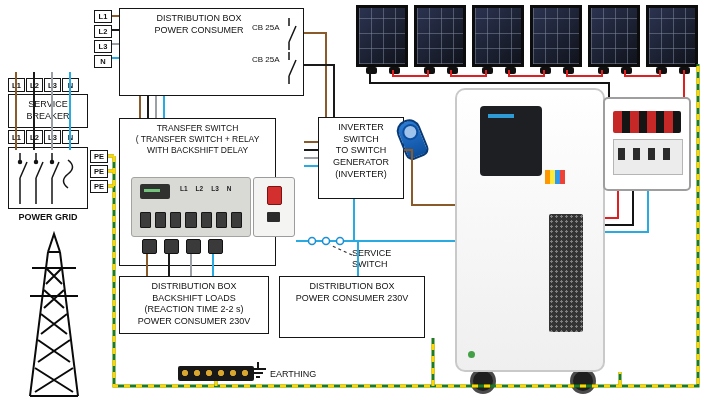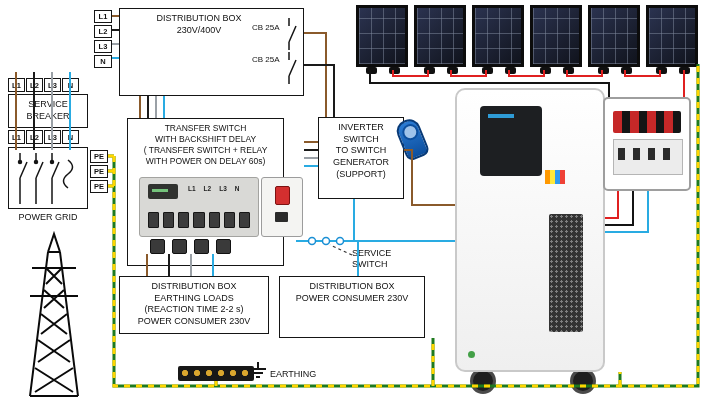--- a/index.html
+++ b/index.html
@@ -107,46 +107,45 @@
       <span>L2</span>
     </div>
   <div class="tag" style="left:44px;top:130px;width:17px;height:14px;">
       <span>L3</span>
     </div>
   <div class="tag" style="left:62px;top:130px;width:17px;height:14px;">
       <span>N</span>
     </div>
 
   <div class="box" style="left:8px;top:147px;width:80px;height:62px;"></div>
-  <div class="plain" style="left:8px;top:212px;width:80px;">POWER GRID</div>
+  <div class="plain" style="left:8px;top:212px;width:80px;font-weight:bold;">POWER GRID</div>
 
   <div class="tag" style="left:90px;top:150px;width:18px;height:13px;">
       <span>PE</span>
     </div>
   <div class="tag" style="left:90px;top:165px;width:18px;height:13px;">
       <span>PE</span>
     </div>
   <div class="tag" style="left:90px;top:180px;width:18px;height:13px;">
       <span>PE</span>
     </div>
 
   <div class="box" style="left:119px;top:8px;width:185px;height:88px;">
     <div style="width:150px;margin-left:4px;">
       <span class="ln">DISTRIBUTION BOX</span>
-      <span class="ln">230V/400V</span>
+      <span class="ln">POWER CONSUMER</span>
     </div>
     <div class="plain" style="left:132px;top:14px;font-size:8px;">CB 25A</div>
     <div class="plain" style="left:132px;top:46px;font-size:8px;">CB 25A</div>
   </div>
 
-  <div class="box" style="left:119px;top:118px;width:157px;height:148px;font-size:8.5px;margin-left:8px;">
+  <div class="box" style="left:119px;top:118px;width:157px;height:148px;font-size:8.5px;">
     <span class="ln">TRANSFER SWITCH</span>
+    <span class="ln">( TRANSFER SWITCH + RELAY</span>
     <span class="ln">WITH BACKSHIFT DELAY</span>
-    <span class="ln">( TRANSFER SWITCH + RELAY</span>
-    <span class="ln">WITH POWER ON DELAY 60s)</span>
     <div class="ats-device">
       <div class="ats-display"></div>
       <div class="ats-lbl">
         <span>L1</span>
           <span>L2</span>
           <span>L3</span>
           <span>N</span>
       </div>
       <div class="ats-terms">
           <i></i>
@@ -163,33 +162,33 @@
     <div class="clamp" style="left:44px;top:120px;"></div>
     <div class="clamp" style="left:66px;top:120px;"></div>
     <div class="clamp" style="left:88px;top:120px;"></div>
   </div>
 
   <div class="box" style="left:318px;top:117px;width:86px;height:82px;">
     <span class="ln">INVERTER</span>
     <span class="ln">SWITCH</span>
     <span class="ln">TO SWITCH</span>
     <span class="ln">GENERATOR</span>
-    <span class="ln">(SUPPORT)</span>
+    <span class="ln">(INVERTER)</span>
   </div>
 
   <div class="cee"></div>
 
   <div class="plain" style="left:352px;top:248px;width:60px;text-align:left;">
     <span class="ln" style="display:block;">SERVICE</span>
     <span class="ln" style="display:block;">SWITCH</span>
   </div>
 
   <div class="box" style="left:119px;top:276px;width:150px;height:58px;">
     <span class="ln">DISTRIBUTION BOX</span>
-    <span class="ln">EARTHING LOADS</span>
+    <span class="ln">BACKSHIFT LOADS</span>
     <span class="ln">(REACTION TIME  2-2 s)</span>
     <span class="ln">POWER CONSUMER  230V</span>
   </div>
 
   <div class="box" style="left:279px;top:276px;width:146px;height:62px;">
     <span class="ln">DISTRIBUTION BOX</span>
     <span class="ln">POWER CONSUMER  230V</span>
   </div>
 
   <div class="earthbar"></div>

